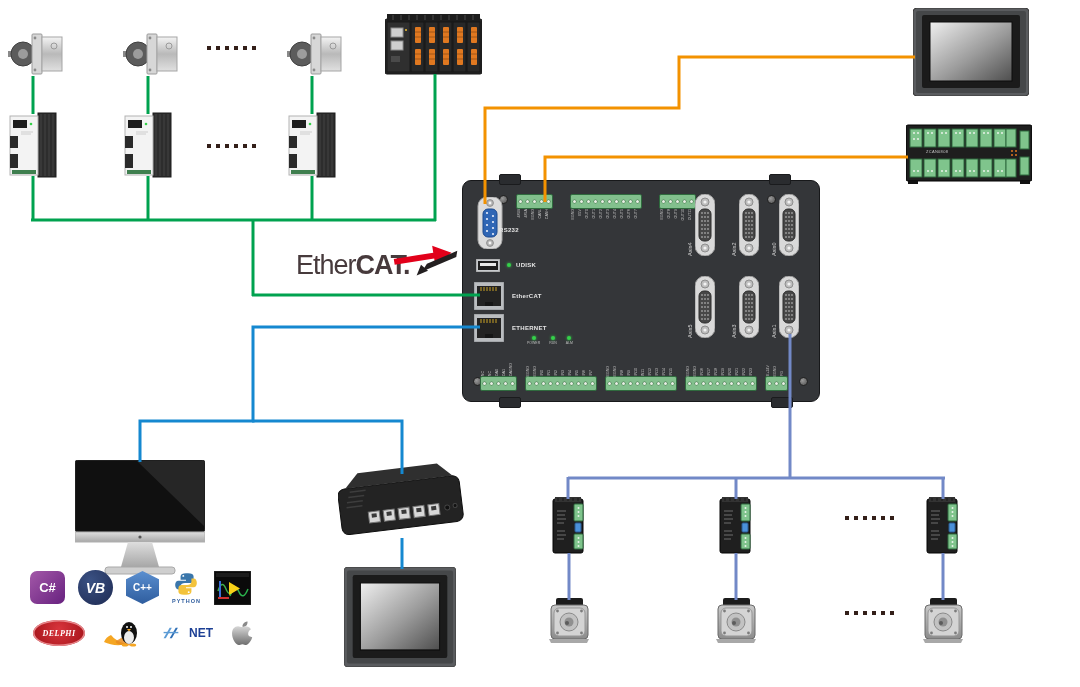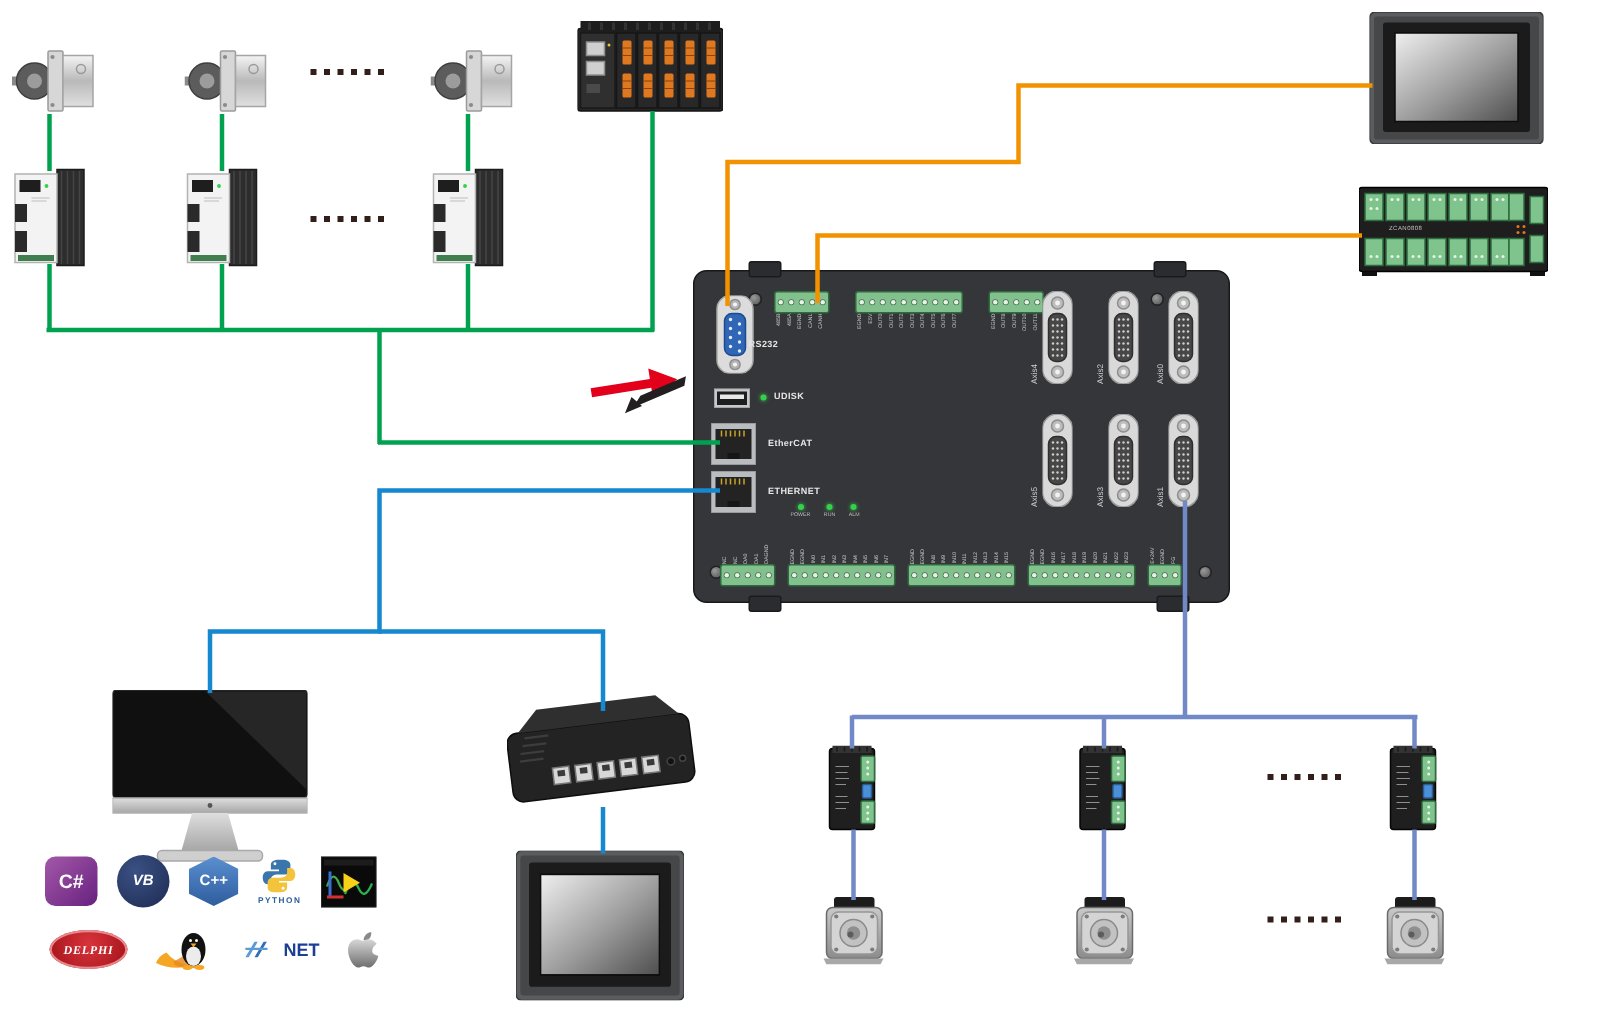--- a/index.html
+++ b/index.html
@@ -54,21 +54,21 @@
   
   .logo-row{position:absolute;display:flex;align-items:center;z-index:1;}
   #logo-row1{left:30px;top:570px;gap:13px;}
   #logo-row2{left:33px;top:618px;gap:17px;}
   .logo-tile{display:flex;flex-direction:column;align-items:center;justify-content:center;position:relative;}
   .lbox{display:flex;align-items:center;justify-content:center;}
   .ltxt{color:#fff;font-weight:bold;}
   .cs{width:35px;height:33px;border-radius:7px;background:linear-gradient(135deg,#a358a8,#67217f);}
   .cs .ltxt{font-size:13px;}
   .vbc{width:35px;height:35px;border-radius:50%;background:radial-gradient(circle at 35% 30%,#3a5documentElement183,#1e2a52);background:radial-gradient(circle at 35% 30%,#3a5183,#1e2a52);}
-  .vbc .ltxt{font-size:10px;font-style:italic;}
+  .vbc .ltxt{font-size:14px;font-style:italic;}
   .hex{width:33px;height:33px;background:linear-gradient(180deg,#5a8fd0,#2f5d9e);
     clip-path:polygon(50% 0,100% 25%,100% 75%,50% 100%,0 75%,0 25%);}
   .hex .ltxt{font-size:10px;}
   .py .ltxt,.ltxt.py{font-size:5.5px;color:#2f5d9e;letter-spacing:1px;margin-top:1px;}
   .delphi{width:52px;height:26px;border-radius:50%;background:radial-gradient(circle at 50% 35%,#d8343c,#a01117);
     box-shadow:inset 0 0 0 1.5px #e8888c;}
   .delphi .ltxt{font-size:8px;font-style:italic;letter-spacing:.5px;font-family:Liberation Serif, serif;}
   .ltxt.net{font-size:12px;color:#1c3f94;font-weight:800;margin-left:2px;text-align:center;}
   .dotnet-tile{flex-direction:row;}
 
@@ -434,20 +434,21 @@
     </svg>
 
   <div id="ethercat-logo">
     <svg class="ec-arrow" width="78" height="40" viewBox="0 0 78 40">
       <g transform="rotate(-9 39 20)">
         <polygon points="8,16 48,16 48,9 66,19 48,29 48,22 8,22" fill="#e2001a"></polygon>
         <polygon points="70,24 34,33 40,26 72,18" fill="#231f20"></polygon>
         <polygon points="40,33 28,36 34,26" fill="#231f20"></polygon>
       </g>
     </svg>
+    <span class="ec-text"><span>Ether</span><b>CAT.</b></span>
   </div>
 
   <div id="controller">
     <div class="tab" style="left:36px;top:-7px"></div>
     <div class="tab" style="left:306px;top:-7px"></div>
     <div class="tab" style="left:36px;bottom:-7px"></div>
     <div class="tab" style="left:308px;bottom:-7px"></div>
     <div class="screw" style="left:36px;top:14px"></div>
     <div class="screw" style="left:304px;top:14px"></div>
     <div class="screw" style="left:10px;top:196px"></div>

